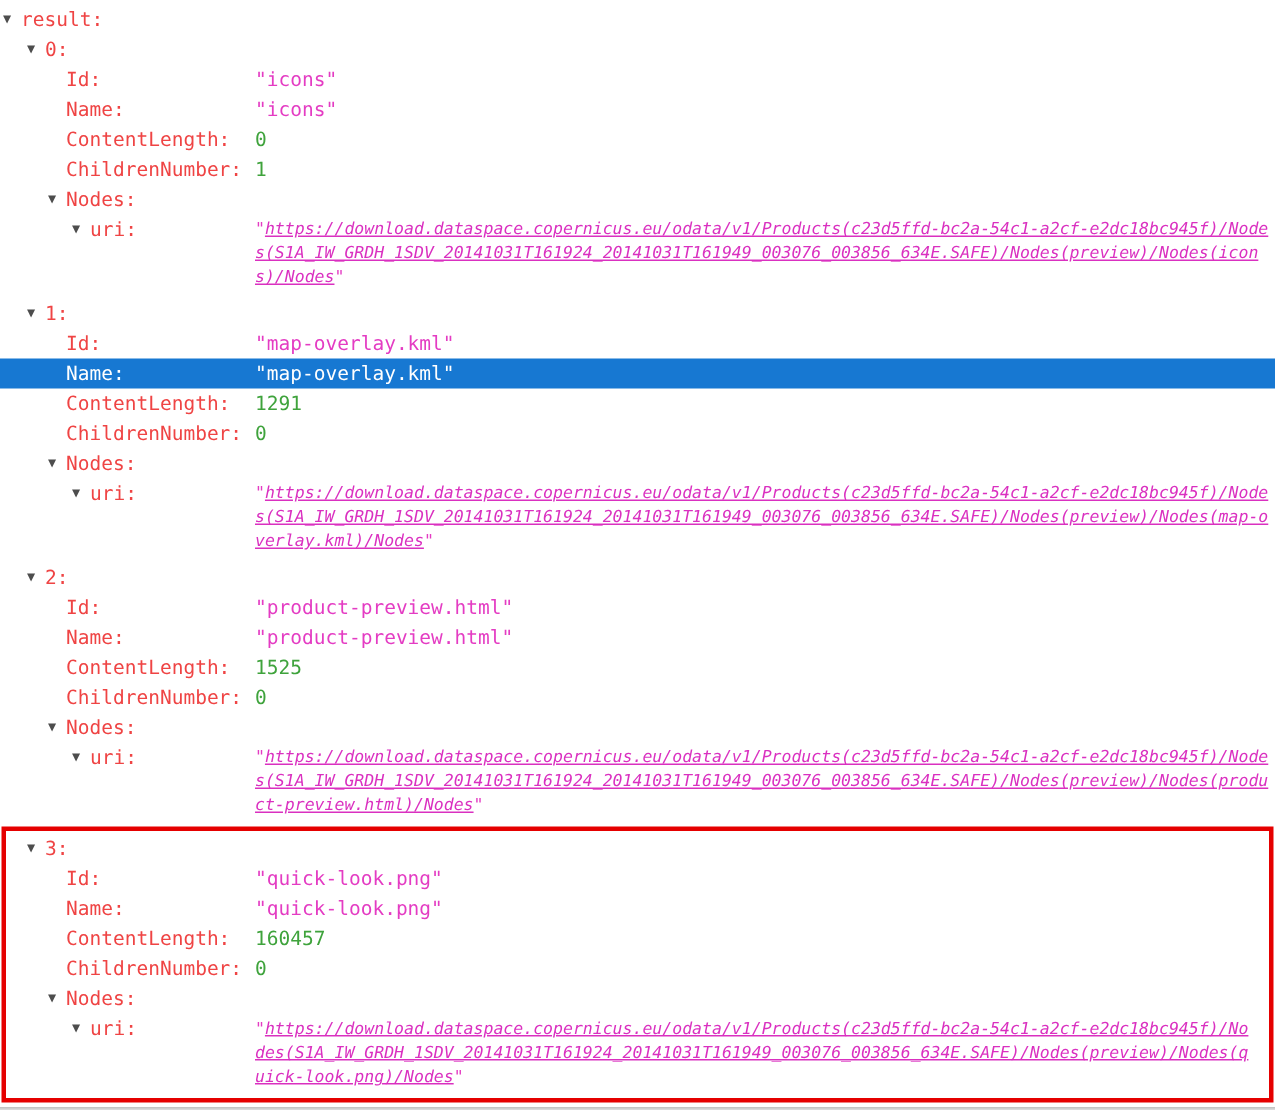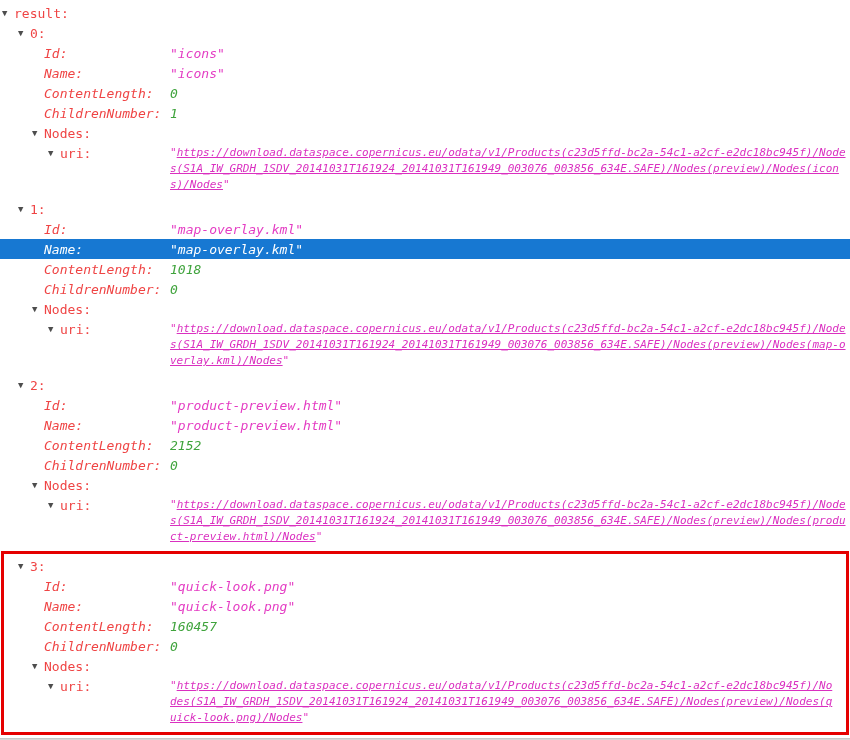--- a/index.html
+++ b/index.html
@@ -17,21 +17,21 @@
     width: 850px;
   }
   .row {
     display: flex;
     align-items: center;
     height: 20px;
     cursor: default;
   }
   .lvl0 { padding-left: 2px; }
   .lvl1 { padding-left: 18px; }
-  .prop { padding-left: 44px; font-style: italic; }
+  .prop { padding-left: 44px; }
   .prop .rowkey { flex: 0 0 126px; }
   .nodes-row { padding-left: 32px; }
   .uri-row {
     padding-left: 48px;
     align-items: flex-start;
     height: auto;
     min-height: 20px;
     margin-bottom: 6px;
   }
   .uri-row .rowkey {
@@ -140,21 +140,21 @@
     <div class="row prop">
       <span class="rowkey"><span class="key">Id:</span></span>
       <span class="val str">"map-overlay.kml"</span>
     </div>
     <div class="row prop selected">
       <span class="rowkey"><span class="key">Name:</span></span>
       <span class="val str">"map-overlay.kml"</span>
     </div>
     <div class="row prop">
       <span class="rowkey"><span class="key">ContentLength:</span></span>
-      <span class="val num">1018</span>
+      <span class="val num">1291</span>
     </div>
     <div class="row prop">
       <span class="rowkey"><span class="key">ChildrenNumber:</span></span>
       <span class="val num">0</span>
     </div>
     <div class="row nodes-row">
       <span class="twisty">▼</span>
       <span class="key">Nodes:</span>
     </div>
     <div class="row uri-row">
@@ -174,21 +174,21 @@
     <div class="row prop">
       <span class="rowkey"><span class="key">Id:</span></span>
       <span class="val str">"product-preview.html"</span>
     </div>
     <div class="row prop">
       <span class="rowkey"><span class="key">Name:</span></span>
       <span class="val str">"product-preview.html"</span>
     </div>
     <div class="row prop">
       <span class="rowkey"><span class="key">ContentLength:</span></span>
-      <span class="val num">2152</span>
+      <span class="val num">1525</span>
     </div>
     <div class="row prop">
       <span class="rowkey"><span class="key">ChildrenNumber:</span></span>
       <span class="val num">0</span>
     </div>
     <div class="row nodes-row">
       <span class="twisty">▼</span>
       <span class="key">Nodes:</span>
     </div>
     <div class="row uri-row">

